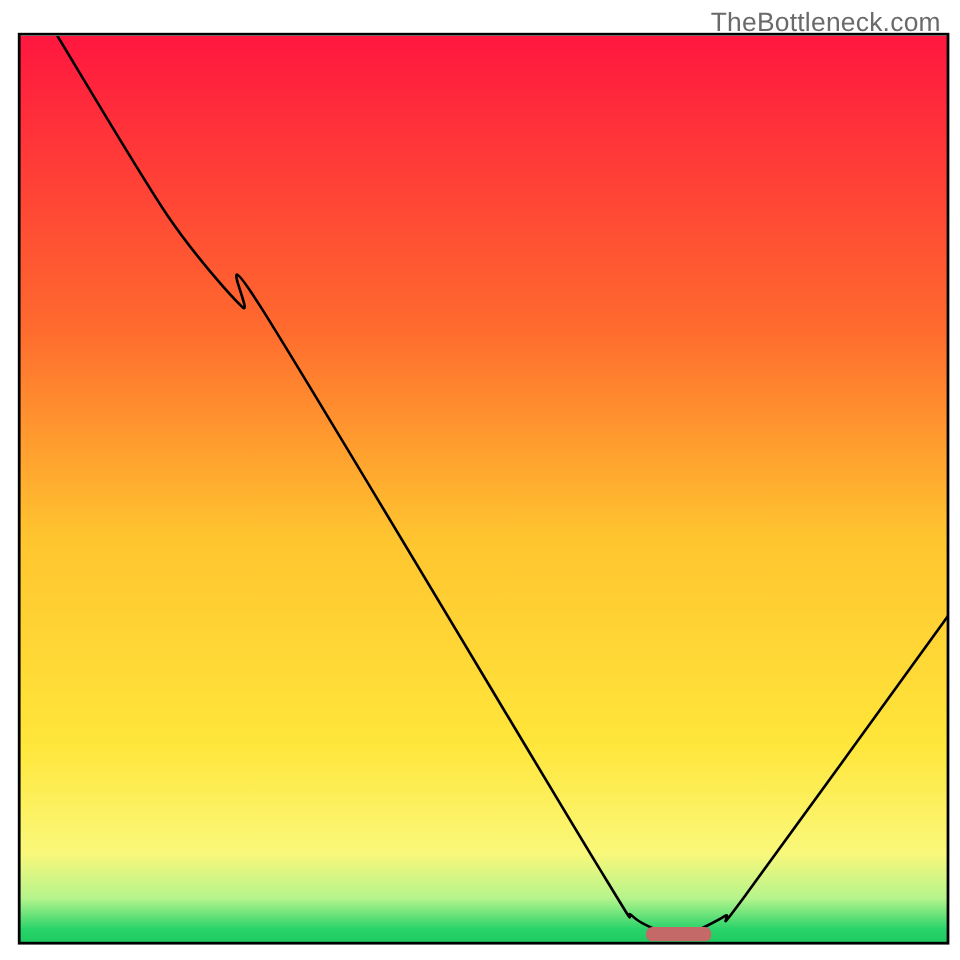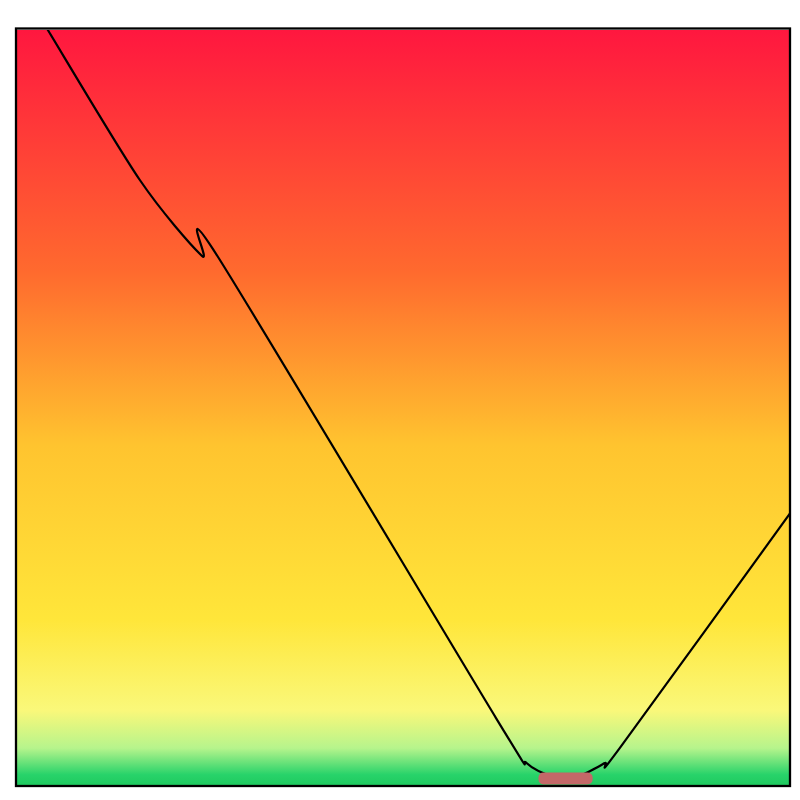--- a/index.html
+++ b/index.html
@@ -57,13 +57,14 @@
     <rect id="grad-rect" x="16" y="30" width="774" height="756" fill="url(#bg-grad)"></rect>
 
     <g clip-path="url(#plot-clip)">
       <path id="curve-path" fill="none" stroke="#000000" stroke-width="2.2" stroke-linejoin="round" d="M 46.96 28.5 C 60.117999999999995 49.9625, 117.91000000000001 147.80625, 139.84 180 C 161.77 212.19375, 190.795 245.01875, 201.76 255.75 C 212.725 266.48125, 175.573 190.289375, 217.24 255.75 C 258.90700000000004 321.210625, 452.02 645.9256250000001, 495.88 717.825 C 539.74 789.724375, 518.068 754.6899999999999, 526.84 763.275 C 535.6120000000001 771.86, 551.221 776.27875, 557.8 778.425 C 564.3789999999999 780.57125, 566.701 780.57125, 573.28 778.425 C 579.8589999999999 776.27875, 597.6610000000001 767.5675, 604.24 763.275 C 610.819 758.9825, 593.404 783.538125, 619.72 748.125 C 646.0360000000001 712.711875, 765.877 546.566875, 790 513.3"></path>
       <rect id="min-marker" rx="5" ry="5" height="12" fill="#c46868" x="538.45" width="54.17999999999995" y="772.425"></rect>
     </g>
 
     <rect id="frame-rect" x="16" y="28.5" width="774" height="757.5" fill="none" stroke="#000000" stroke-width="2.3"></rect>
   </svg>
 
+  <div class="watermark">TheBottleneck.com</div>
 </div>
 
 </body></html>

